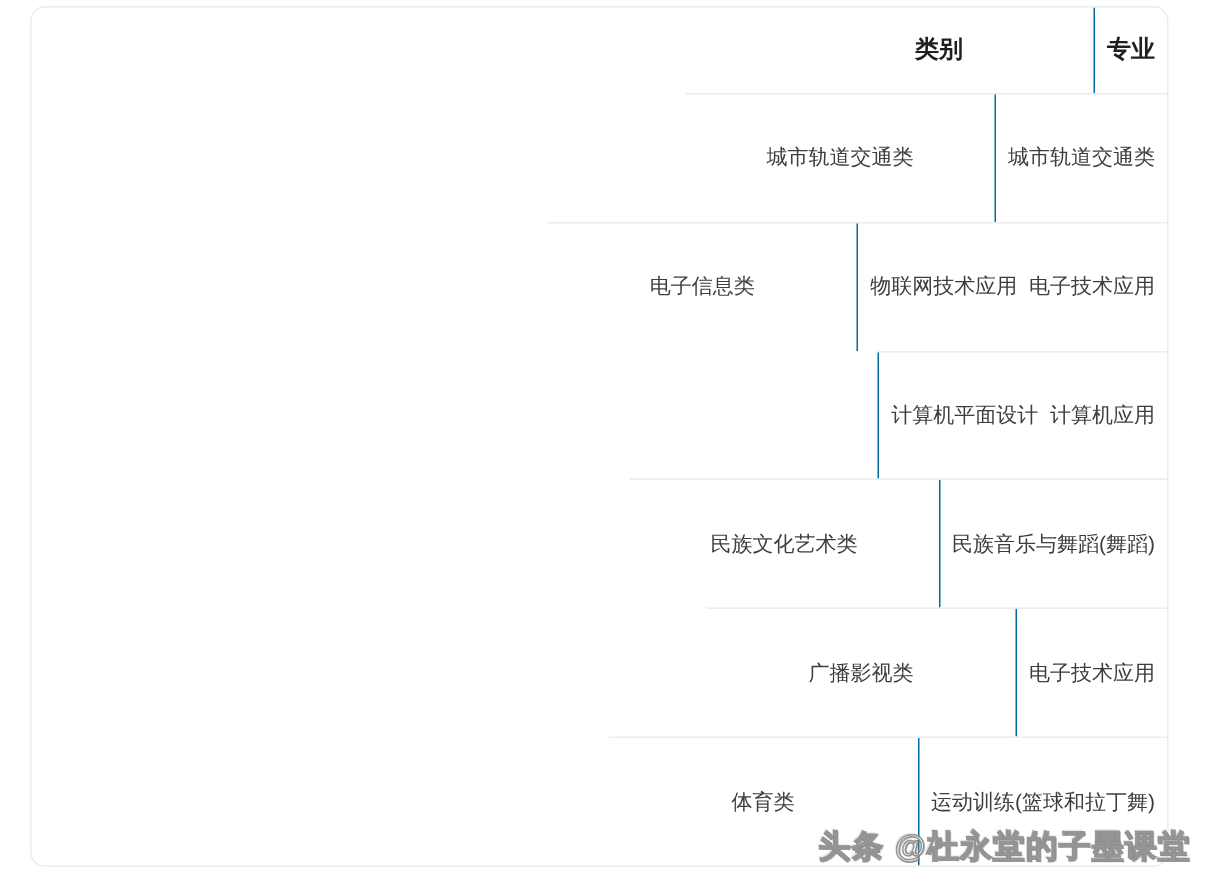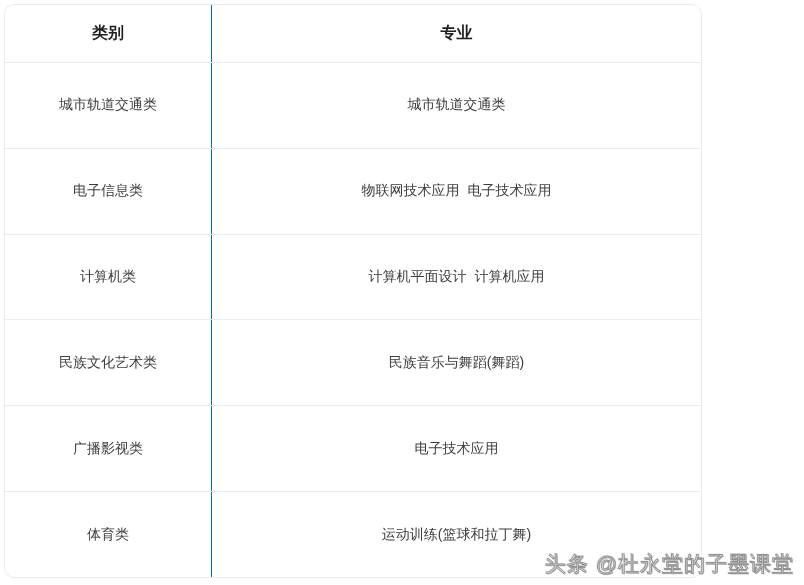--- a/index.html
+++ b/index.html
@@ -10,31 +10,32 @@
   }
   .page {
     position: relative;
     width: 804px;
     height: 585px;
     background: #ffffff;
     overflow: hidden;
   }
   .table {
     position: absolute;
-    left: 4px;
+    left: 20px;
     top: 4px;
-    width: 698px;
+    width: 759px;
     height: 574px;
     background: #ffffff;
     border: 1px solid #ececec;
     border-radius: 10px;
     display: flex;
     flex-direction: column;
     box-sizing: border-box;
     overflow: hidden;
+    align-items: flex-end;
   }
   .tr {
     display: flex;
     flex: 1;
     border-top: 1px solid #ececec;
     min-height: 0;
   }
   .tr.thead {
     border-top: none;
     flex: 0 0 57px;
@@ -60,21 +61,21 @@
   .td.th {
     font-weight: bold;
     font-size: 16px;
     color: #1f1f1f;
   }
   .watermark {
     position: absolute;
     right: 10px;
     bottom: 7px;
     font-size: 21px;
-    font-weight: normal;
+    font-weight: bold;
     letter-spacing: 1px;
     color: rgba(255, 255, 255, 0.92);
     -webkit-text-stroke: 1px rgba(130, 130, 130, 0.85);
     text-shadow: 1px 1px 0 rgba(140, 140, 140, 0.55),
                  -1px -1px 0 rgba(190, 190, 190, 0.35);
     pointer-events: none;
     white-space: nowrap;
   }
 </style>
 </head>
@@ -92,21 +93,20 @@
       <div class="td cat">城市轨道交通类</div>
       <div class="td major">城市轨道交通类</div>
     </div>
 
     <div class="tr">
       <div class="td cat">电子信息类</div>
       <div class="td major">物联网技术应用  电子技术应用</div>
     </div>
 
     <div class="tr">
-      <div class="td cat">计算机类</div>
       <div class="td major">计算机平面设计  计算机应用</div>
     </div>
 
 
     <div class="tr">
       <div class="td cat">民族文化艺术类</div>
       <div class="td major">民族音乐与舞蹈(舞蹈)</div>
     </div>
 
     <div class="tr">

